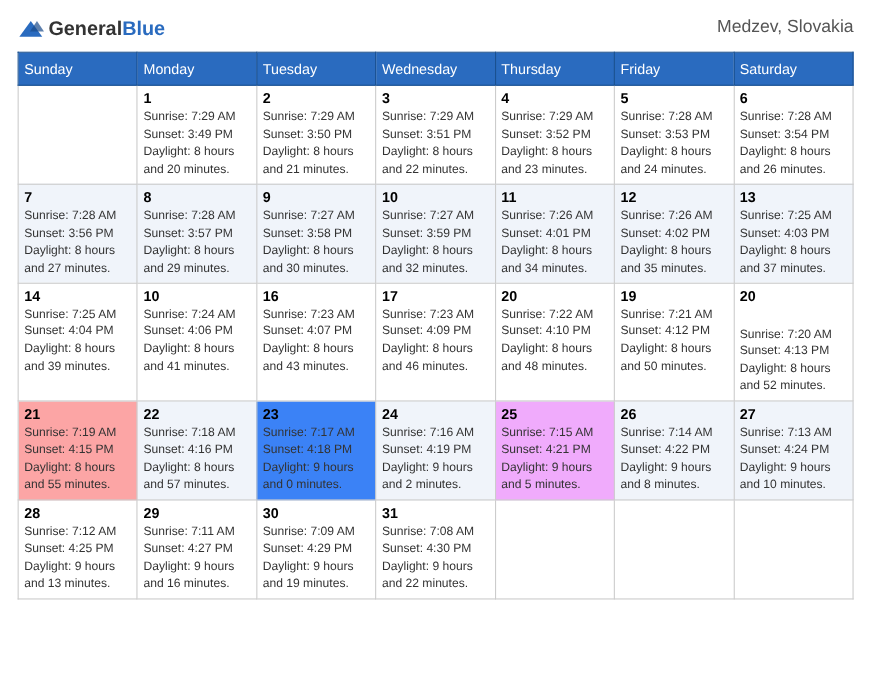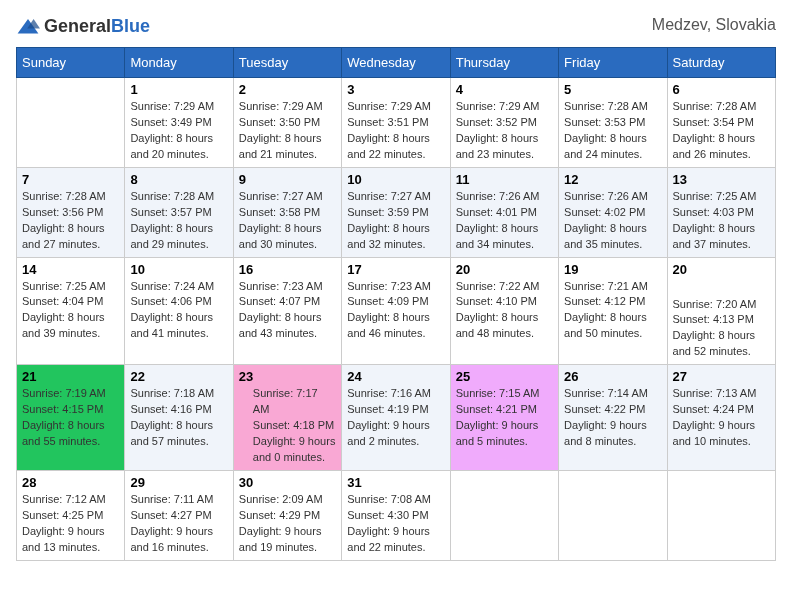--- a/index.html
+++ b/index.html
@@ -251,37 +251,37 @@
         </td>
         <td>
           <span class="day-number">20</span>
           <div class="day-detail" style="white-space: pre-line; margin-top: 20px;">Sunrise: 7:20 AM
 Sunset: 4:13 PM
 Daylight: 8 hours
 and 52 minutes.</div>
         </td>
       </tr>
       <tr style="background: rgb(240, 244, 250);">
-        <td style="background: #22c55e;">
+        <td style="background: #fca5a5;">
           <span class="day-number">21</span>
           <div class="day-detail" style="white-space: pre-line;">Sunrise: 7:19 AM
 Sunset: 4:15 PM
 Daylight: 8 hours
 and 55 minutes.</div>
         </td>
         <td style="background: rgb(240, 244, 250);">
           <span class="day-number">22</span>
           <div class="day-detail" style="white-space: pre-line;">Sunrise: 7:18 AM
 Sunset: 4:16 PM
 Daylight: 8 hours
 and 57 minutes.</div>
         </td>
-        <td style="background: #f9a8d4;">
+        <td style="background: #3b82f6;">
           <span class="day-number">23</span>
-          <div class="day-detail" style="white-space: pre-line; margin-left: 14px;">Sunrise: 7:17 AM
+          <div class="day-detail" style="white-space: pre-line;">Sunrise: 7:17 AM
 Sunset: 4:18 PM
 Daylight: 9 hours
 and 0 minutes.</div>
         </td>
         <td style="background: rgb(240, 244, 250);">
           <span class="day-number">24</span>
           <div class="day-detail" style="white-space: pre-line;">Sunrise: 7:16 AM
 Sunset: 4:19 PM
 Daylight: 9 hours
 and 2 minutes.</div>
@@ -318,21 +318,21 @@
         </td>
         <td>
           <span class="day-number">29</span>
           <div class="day-detail" style="white-space: pre-line;">Sunrise: 7:11 AM
 Sunset: 4:27 PM
 Daylight: 9 hours
 and 16 minutes.</div>
         </td>
         <td>
           <span class="day-number">30</span>
-          <div class="day-detail" style="white-space: pre-line;">Sunrise: 2:09 AM
+          <div class="day-detail" style="white-space: pre-line;">Sunrise: 7:09 AM
 Sunset: 4:29 PM
 Daylight: 9 hours
 and 19 minutes.</div>
         </td>
         <td>
           <span class="day-number">31</span>
           <div class="day-detail" style="white-space: pre-line;">Sunrise: 7:08 AM
 Sunset: 4:30 PM
 Daylight: 9 hours
 and 22 minutes.</div>

